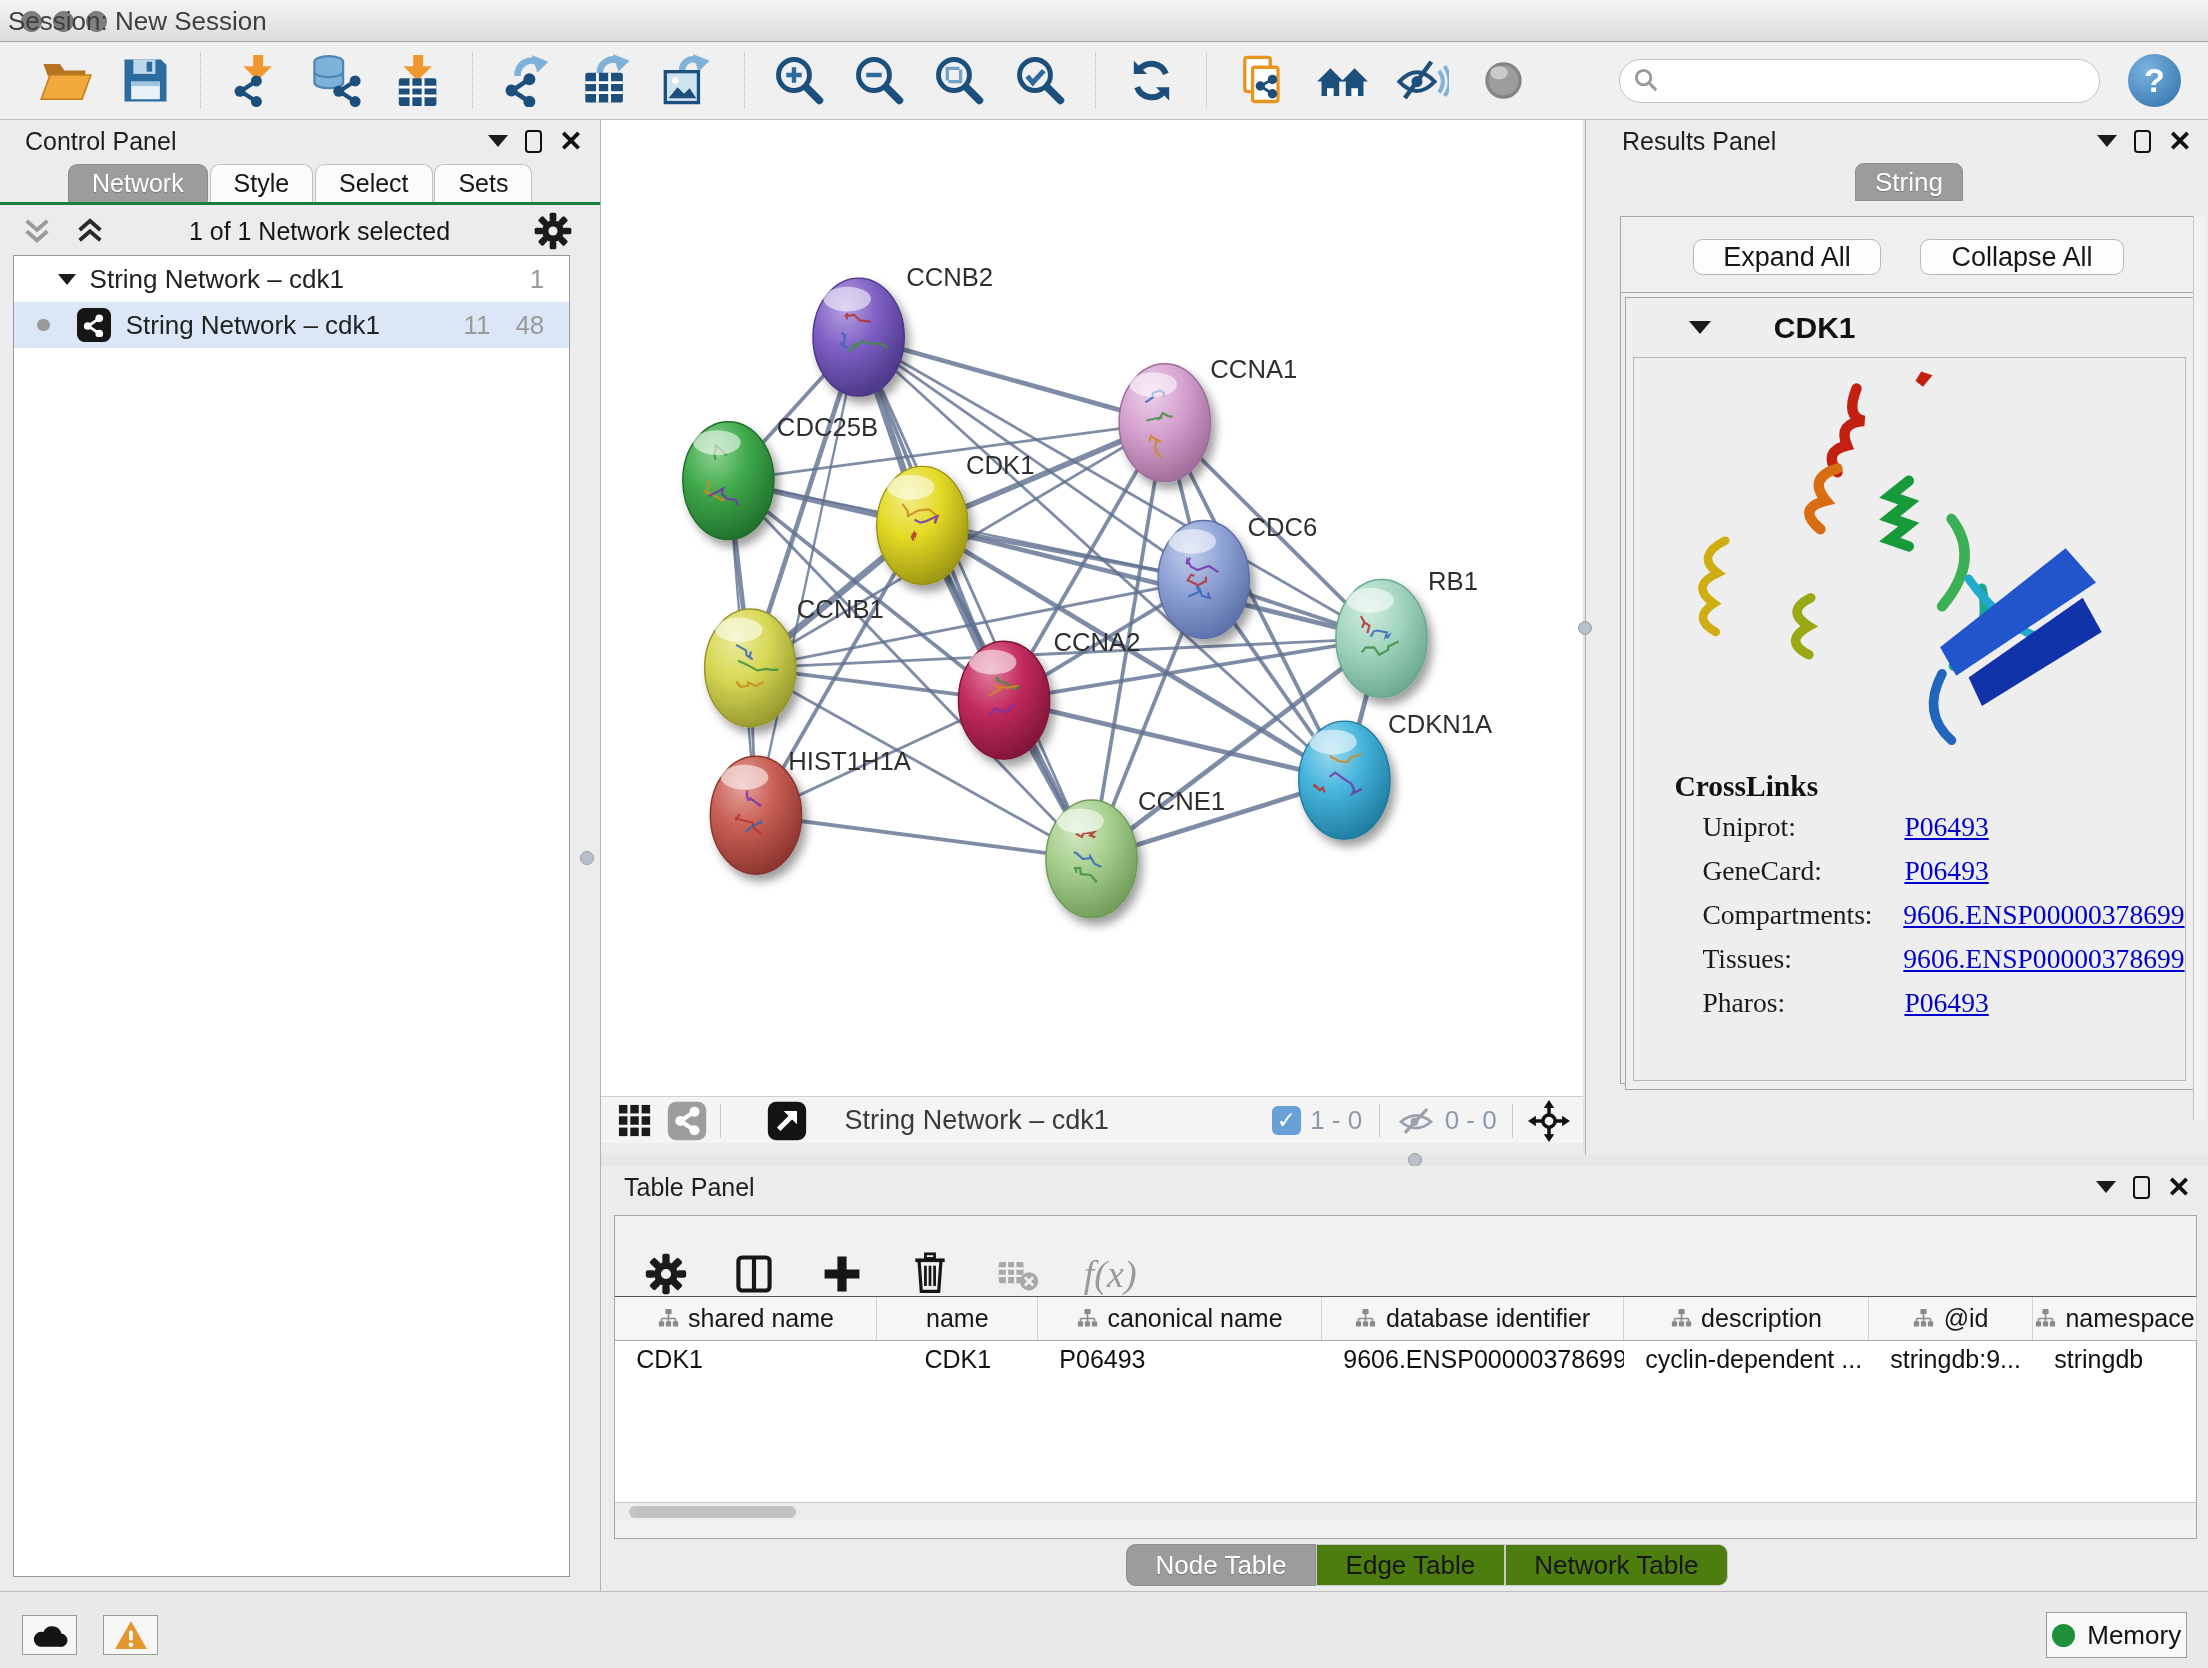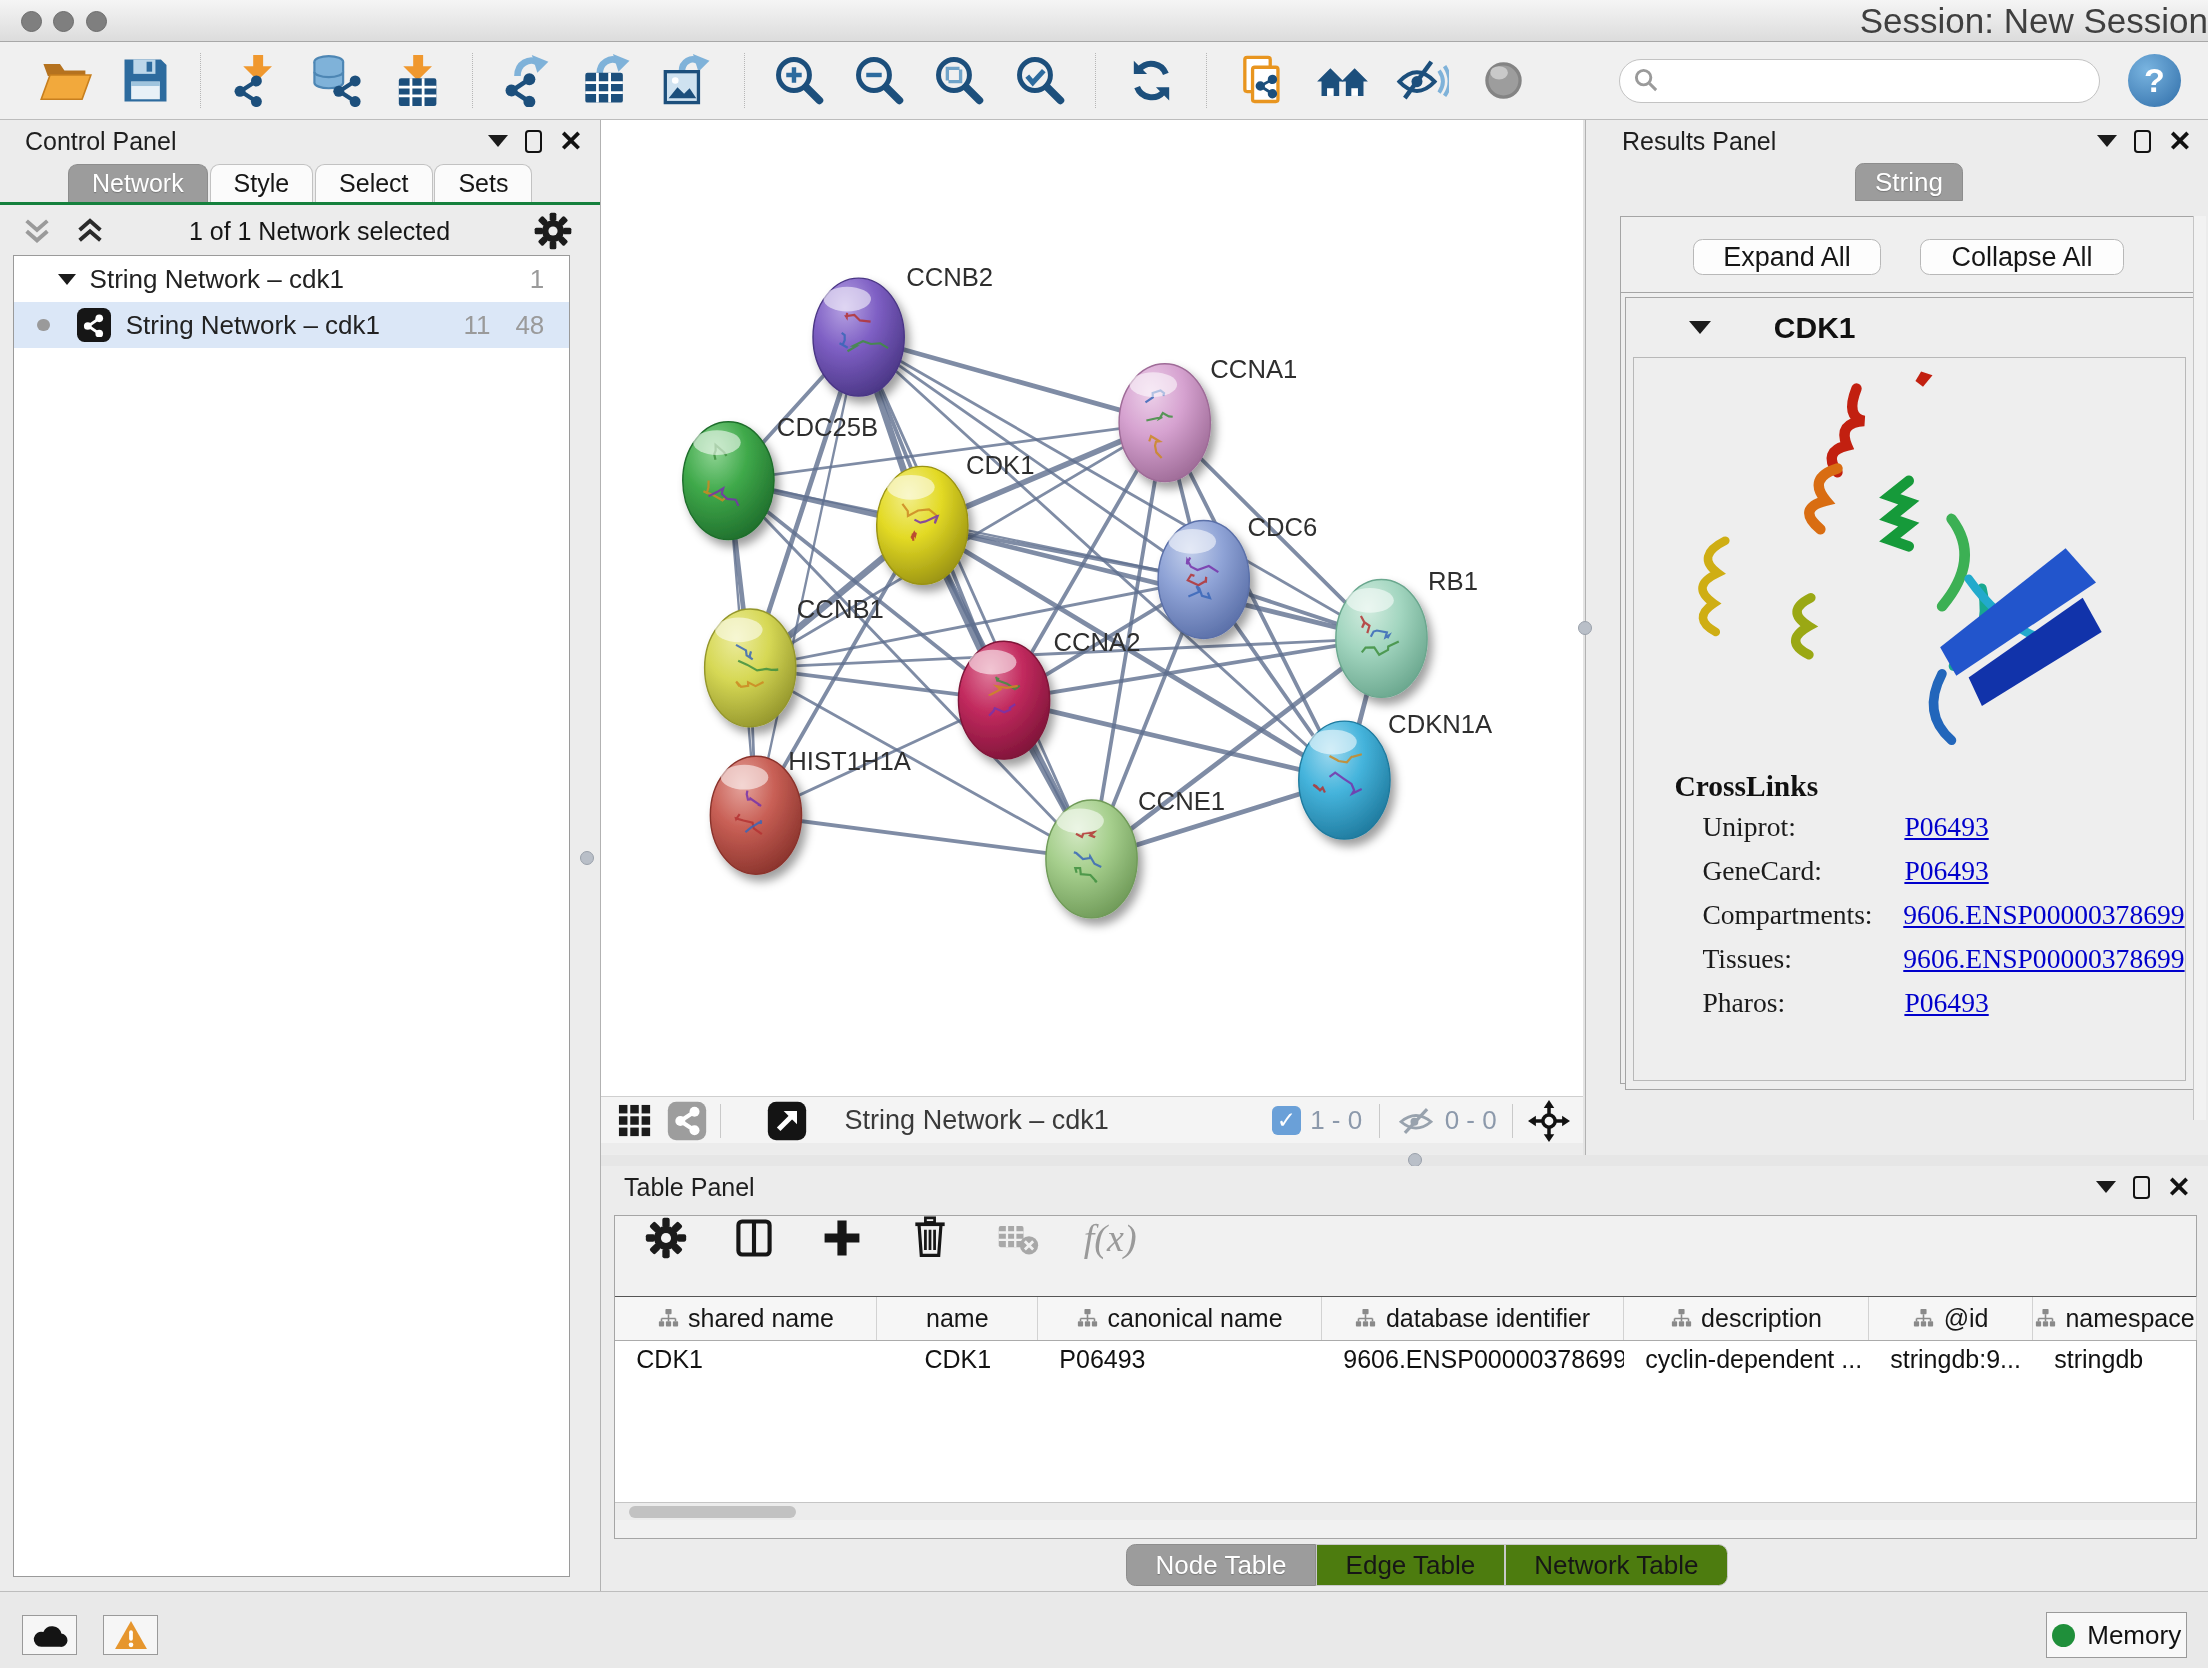--- a/index.html
+++ b/index.html
@@ -3,21 +3,21 @@
 <meta charset="utf-8">
 <style>
   *{box-sizing:border-box;margin:0;padding:0}
   html,body{width:2208px;height:1668px}
   body{position:relative;overflow:hidden;background:#e4e4e4;font-family:"Liberation Sans",sans-serif;color:#222;font-size:25px;}
   svg{display:block}
   
   .titlebar{position:absolute;left:0;top:0;width:2208px;height:42px;background:linear-gradient(#f5f5f5,#dcdcdc);border-bottom:1px solid #a8a8a8;}
   .traffic{position:absolute;top:10.5px;width:21px;height:21px;border-radius:50%;background:#7f7f7f;border:1px solid #6b6b6b}
   .t1{left:21px}.t2{left:53px}.t3{left:86px}
-  .win-title{position:absolute;left:8px;right:0;top:0;height:42px;line-height:42px;text-align:right;font-size:35px;color:#3f3f3f}
+  .win-title{position:absolute;left:8px;right:0;top:0;height:42px;line-height:42px;text-align:left;font-size:26px;color:#3f3f3f}
   
   .toolbar{position:absolute;left:0;top:42px;width:2208px;height:78px;background:#f0f0f0;border-bottom:1px solid #bcbcbc;display:flex;align-items:center;padding-left:25px}
   .tbtn{width:63px;height:63px;display:flex;align-items:center;justify-content:center;margin:0 8.6px;border-radius:7.6px}
   .tbtn svg{width:53px;height:53px}
   .tsep{height:55px;border-left:1.9px dotted #b6b6b6;margin:0 15px}
   .searchbox{margin-left:auto;width:481px;height:44px;border:1.9px solid #c3c3c3;border-radius:22px;background:#fff;display:flex;align-items:center;padding-left:13.3px}
   .searchbox input{border:none;outline:none;flex:1;height:38px;font-size:25px;background:transparent;font-family:"Liberation Sans",sans-serif}
   .help-btn{width:53px;height:53px;border-radius:50%;background:radial-gradient(circle at 35% 30%,#79b4e0,#2f6da8);color:#fff;font-weight:bold;font-size:34px;display:flex;align-items:center;justify-content:center;margin:0 27px 0 28.5px}
   
   .phead{height:42px;display:flex;align-items:center;font-size:25px;color:#1e1e1e}
@@ -79,21 +79,21 @@
   .rp-scroll{position:absolute;right:2.9px;top:96px;width:13.3px;height:904px;background:#f2f2f2;border-left:1px solid #c5c5c5}
   
   .hsplit{position:absolute;left:601px;top:1155px;width:1607px;height:11.4px;background:#e6e6e6}
   .knob{width:14.3px;height:14.3px;border-radius:50%;background:#b9bfc8;border:1px solid #9aa1ab}
   .knob.h{position:absolute;left:807px;top:-1.9px}
   .knob.v1{position:absolute;left:580px;top:851px}
   .knob.v2{position:absolute;left:1578px;top:621px}
   
   .table-panel{position:absolute;left:601px;top:1166px;width:1607px;height:425px;background:#ececec}
   .tp-box{position:absolute;left:13.3px;top:49px;right:11.4px;bottom:52px;border:1.9px solid #a5a5a5;background:#f1f1f1}
-  .tp-toolbar{height:80px;display:flex;align-items:flex-start;padding-left:28.5px}
+  .tp-toolbar{height:80px;display:flex;align-items:flex-end;padding-left:28.5px}
   .tp-toolbar .ti{margin-right:44px;display:flex;align-items:center;justify-content:center}
   .tp-toolbar svg{width:44px;height:44px}
   .fx{font-family:"Liberation Serif",serif;font-style:italic;font-size:38px;color:#9a9a9a}
   .tbl{position:absolute;left:0;right:0;top:80px;bottom:18px;background:#fff;border-top:1.9px solid #555}
   .tbl-head{display:flex;height:44px;background:#f6f6f6;border-bottom:1px solid #ababab}
   .th{display:flex;align-items:center;justify-content:center;gap:9.5px;border-right:1px solid #d2d2d2;font-size:25px;color:#161616;overflow:hidden;white-space:nowrap;flex:none}
   .tbl-row{display:flex;height:38px;border-bottom:1px solid #fff}
   .td{display:flex;align-items:center;font-size:25px;color:#111;overflow:hidden;white-space:nowrap;flex:none;padding-left:21px}
   .td.center{justify-content:center;padding-left:0}
   .tbl-scroll{position:absolute;left:0;right:0;bottom:0;height:18px;background:#ececec;border-top:1px solid #c5c5c5}

